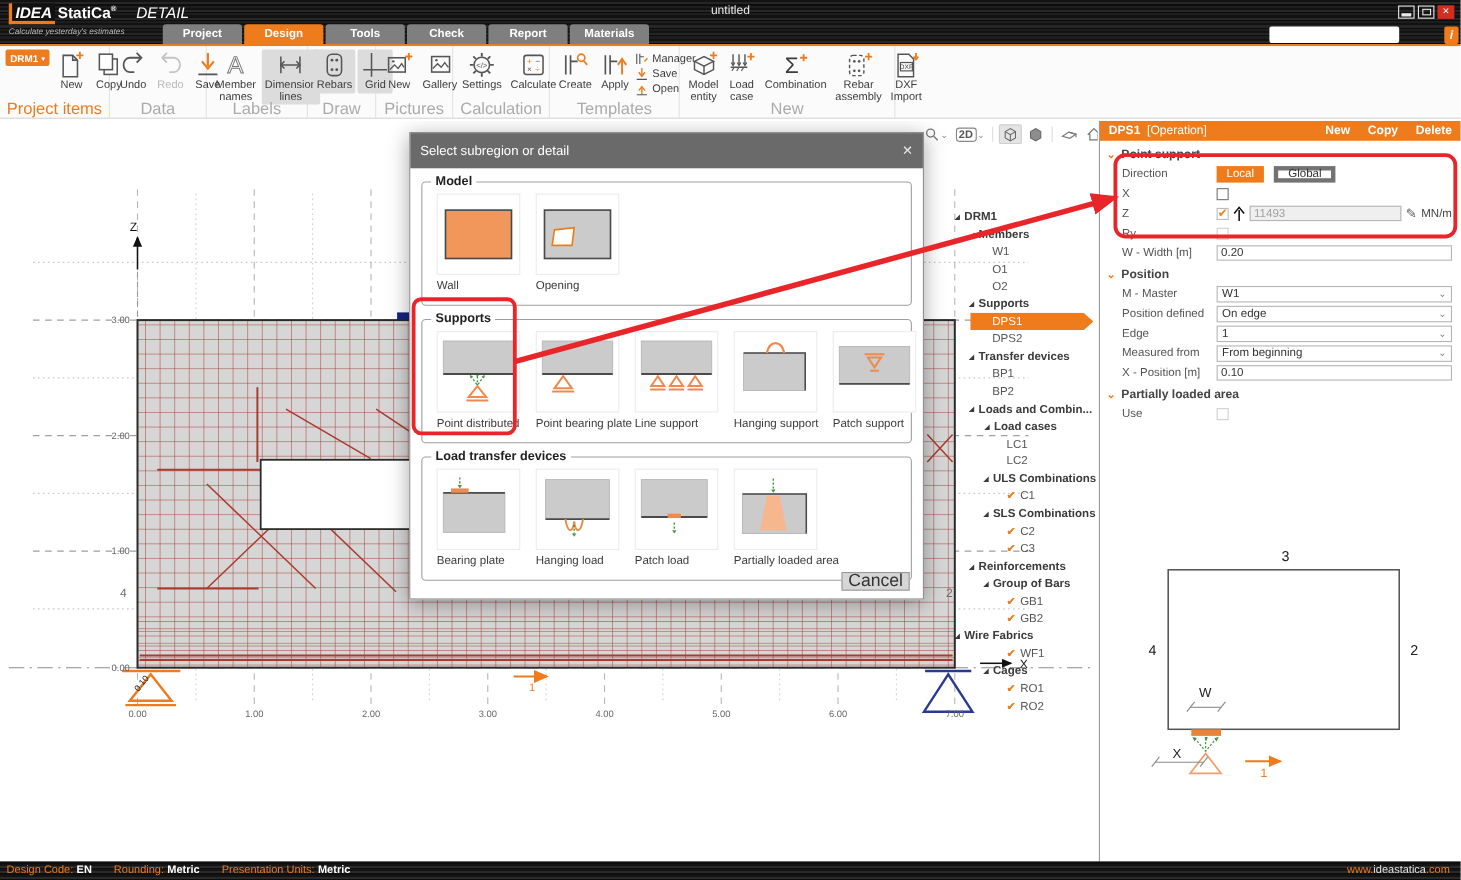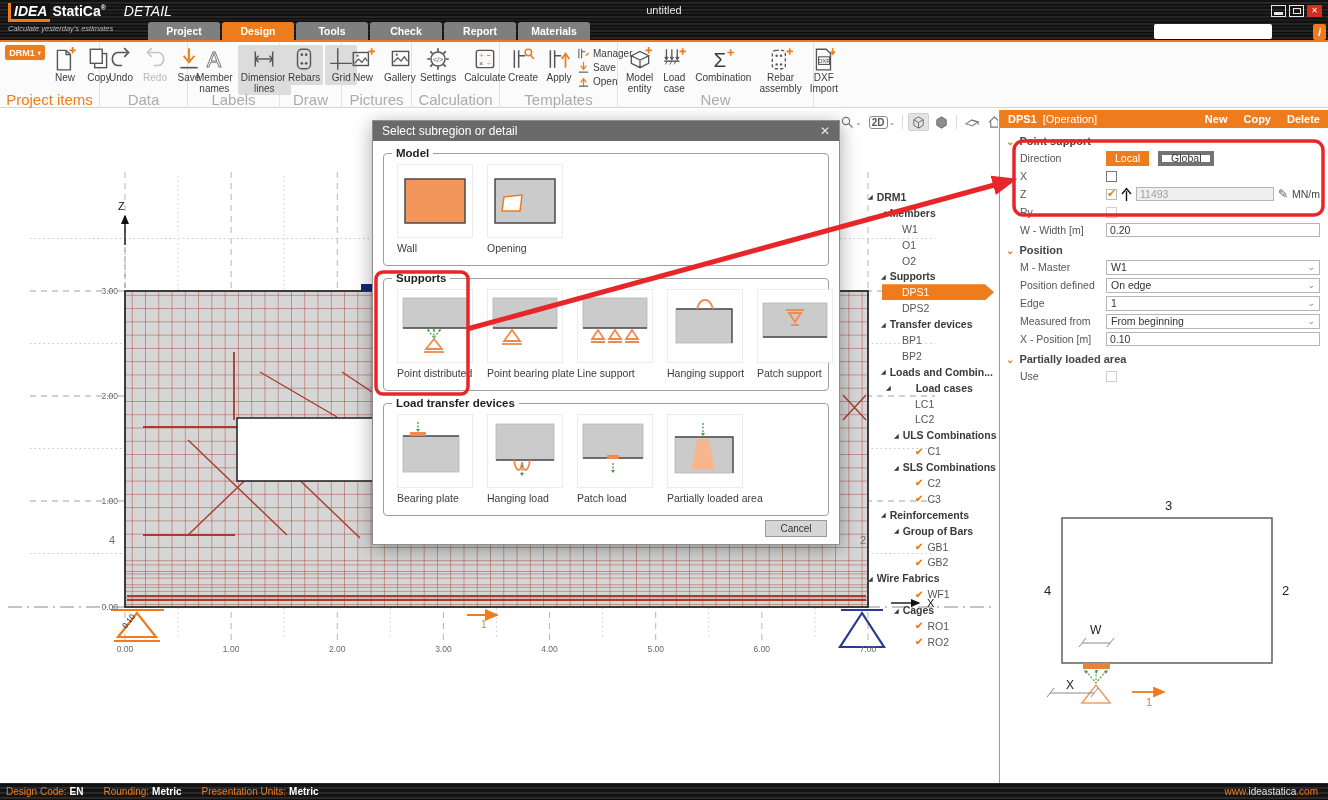--- a/index.html
+++ b/index.html
@@ -63,29 +63,29 @@
   
   #tree{position:absolute;left:868px;top:79px;width:130px;}
   .trow{height:15.9px;display:flex;align-items:center;font-size:10.5px;color:#555;white-space:nowrap;}
   .tgroup{font-weight:bold;color:#3a3a3a;}
   .texp{font-size:6px;color:#3a3a3a;margin-right:4px;}
   .tchk{color:#ee7c1d;font-size:10px;margin-right:4px;text-shadow:0 0 0 #ee7c1d;}
   .tsel{background:#ee7c1d;color:#fff;clip-path:polygon(0 0,calc(100% - 9px) 0,100% 50%,calc(100% - 9px) 100%,0 100%);width:112px;}
 
   
   #dialog{position:absolute;left:372px;top:10px;width:468px;height:425px;background:#fff;border:1px solid #8f8f8f;box-shadow:0 4px 18px rgba(0,0,0,.35);}
-  #dlg-title{height:20px;background:#6a6a6a;color:#fff;font-size:12px;display:flex;align-items:center;padding:0 9px;}
+  #dlg-title{height:32px;background:#6a6a6a;color:#fff;font-size:12px;display:flex;align-items:center;padding:0 9px;}
   #dlg-title .x{margin-left:auto;font-size:12px;color:#e8e8e8;}
   .gbox{position:relative;border:1px solid #9f9f9f;border-radius:4px;margin:12px 10px 0;height:113px;}
   .gblabel{position:absolute;top:-7px;left:8px;background:#fff;padding:0 4px;font-size:11.5px;font-weight:bold;color:#1f1f1f;}
   .tiles{display:flex;gap:14px;padding:10px 0 0 13px;}
   .tile{width:76px;flex:0 0 auto;}
   .tframe{width:76px;height:74px;border:1px solid #ececec;background:#fff;display:flex;align-items:center;justify-content:center;}
   .tlabel{font-size:10.5px;color:#3c3c3c;margin-top:4px;white-space:nowrap;}
-  #cancelbtn{position:absolute;right:12px;bottom:7px;width:62px;height:17px;background:#d6d6d6;border:1px solid #9a9a9a;font-size:10px;color:#333;text-align:center;line-height:15px;}
+  #cancelbtn{position:absolute;right:12px;bottom:7px;width:62px;height:17px;background:#d6d6d6;border:1px solid #9a9a9a;font-size:16px;color:#333;text-align:center;line-height:15px;}
 
   
   #phead{height:18px;background:#ee7c1d;color:#fff;display:flex;align-items:center;padding:0 8px;font-size:11px;}
   #phead .nm{font-weight:bold;margin-right:6px;}
   #phead .hbtns{margin-left:auto;display:flex;gap:16px;font-weight:bold;}
   .psec{display:flex;align-items:center;gap:5px;margin:7px 0 4px 6px;font-size:11px;font-weight:bold;color:#444;}
   .psec .chev{color:#ee7c1d;font-weight:bold;font-size:10px;}
   .prow{display:flex;align-items:center;margin:0 8px 4px 20px;height:14px;font-size:10.5px;color:#555;}
   .prow .plabel{width:86px;flex:0 0 auto;}
   .prow .pctl{flex:1;display:flex;align-items:center;gap:4px;}
@@ -571,21 +571,21 @@
         <div class="trow" style="padding-left: 34px;">
           <span>BP1</span>
         </div>
         <div class="trow" style="padding-left: 34px;">
           <span>BP2</span>
         </div>
         <div class="trow tgroup" style="padding-left: 13px;">
           <span class="texp">◢</span>
           <span>Loads and Combin...</span>
         </div>
-        <div class="trow tgroup" style="padding-left: 18px; gap: 21px;">
+        <div class="trow tgroup" style="padding-left: 27px;">
           <span class="texp">◢</span>
           <span>Load cases</span>
         </div>
         <div class="trow" style="padding-left: 47px;">
           <span>LC1</span>
         </div>
         <div class="trow" style="padding-left: 47px;">
           <span>LC2</span>
         </div>
         <div class="trow tgroup" style="padding-left: 26px;">

